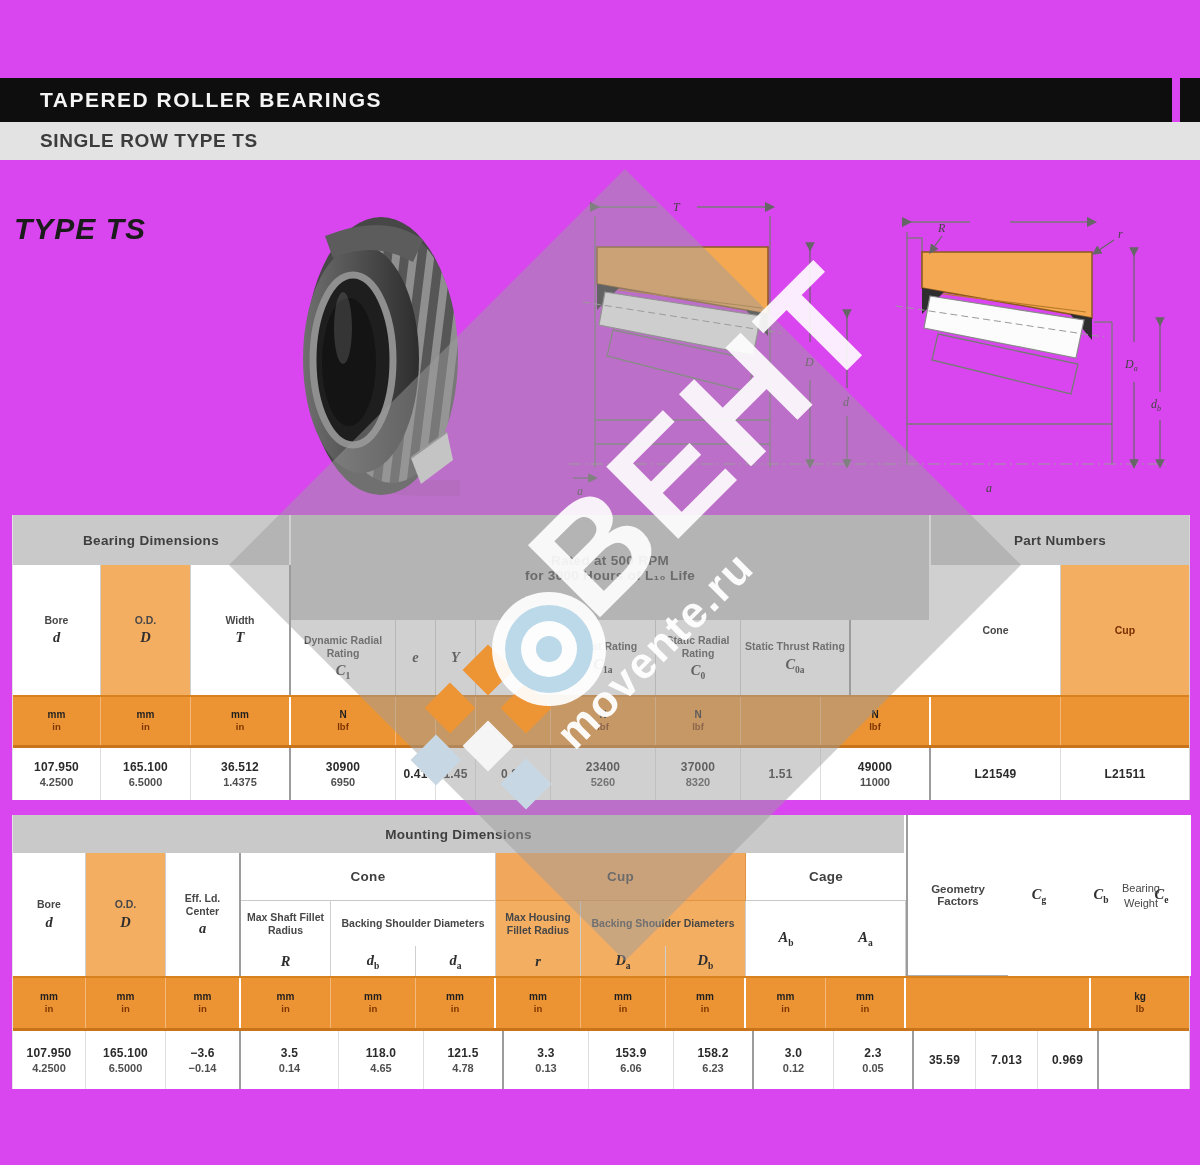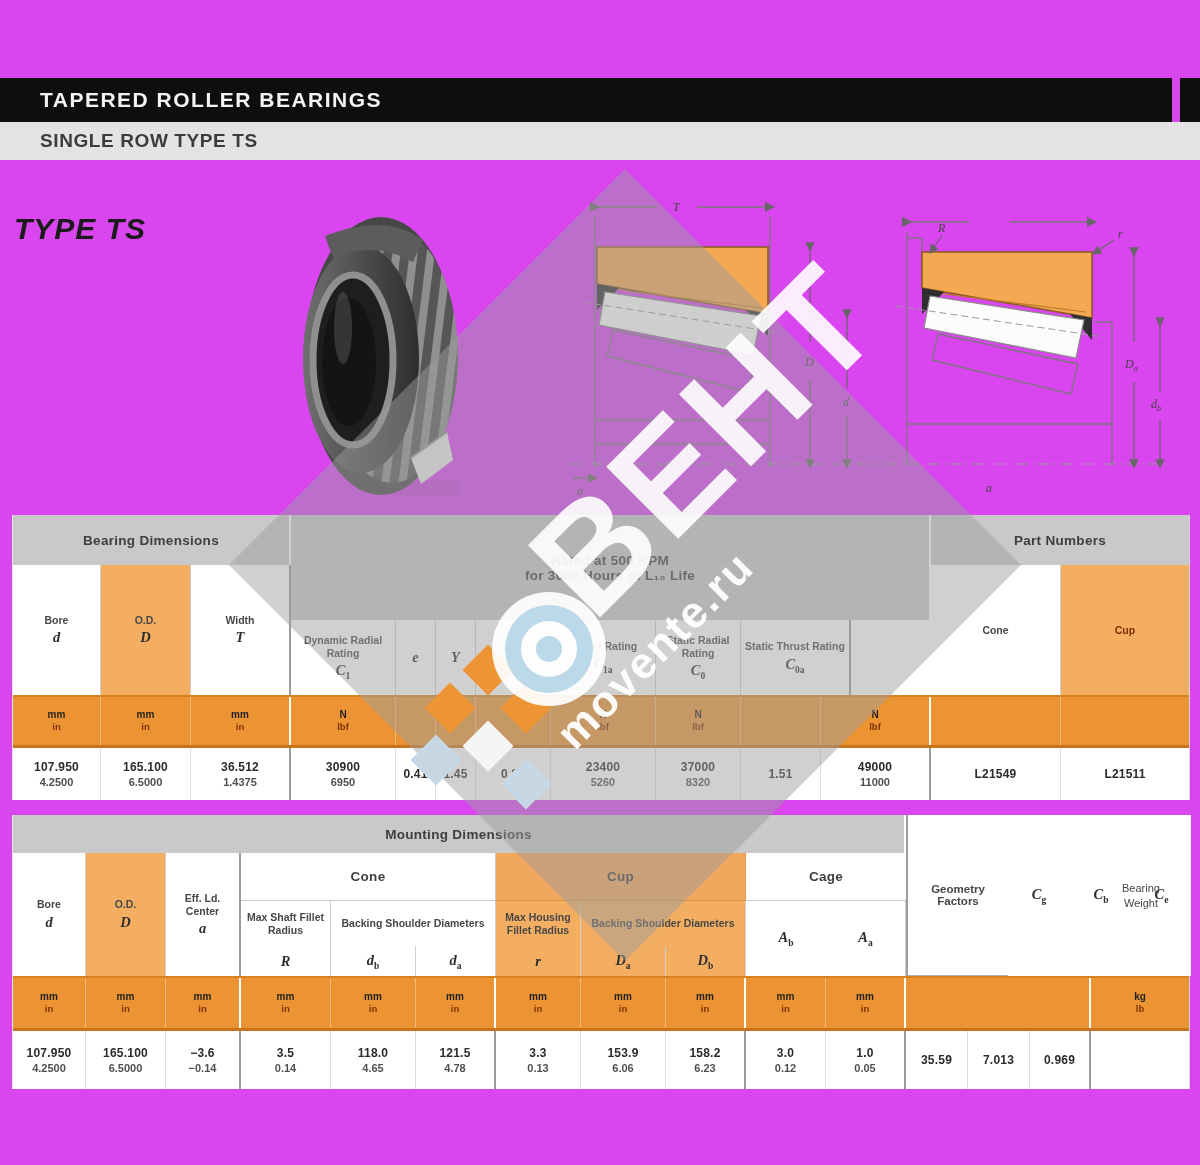--- a/index.html
+++ b/index.html
@@ -496,21 +496,21 @@
           <em>4.2500</em>
         </div>
       <div class="v" style="width:80px">
           <b>165.100</b>
           <em>6.5000</em>
         </div>
       <div class="v maj" style="width:75px">
           <b>−3.6</b>
           <em>−0.14</em>
         </div>
-      <div class="v" style="width:90px">
+      <div class="v" style="width:98px">
           <b>3.5</b>
           <em>0.14</em>
         </div>
       <div class="v" style="width:85px">
           <b>118.0</b>
           <em>4.65</em>
         </div>
       <div class="v maj" style="width:80px">
           <b>121.5</b>
           <em>4.78</em>
@@ -525,21 +525,21 @@
         </div>
       <div class="v maj" style="width:80px">
           <b>158.2</b>
           <em>6.23</em>
         </div>
       <div class="v" style="width:80px">
           <b>3.0</b>
           <em>0.12</em>
         </div>
       <div class="v maj" style="width:80px">
-          <b>1.0</b>
+          <b>2.3</b>
           <em>0.05</em>
         </div>
       <div class="v" style="width:62px">
           <b>35.59</b>
         </div>
       <div class="v" style="width:62px">
           <b>7.013</b>
         </div>
       <div class="v maj" style="width:61px">
           <b>0.969</b>

